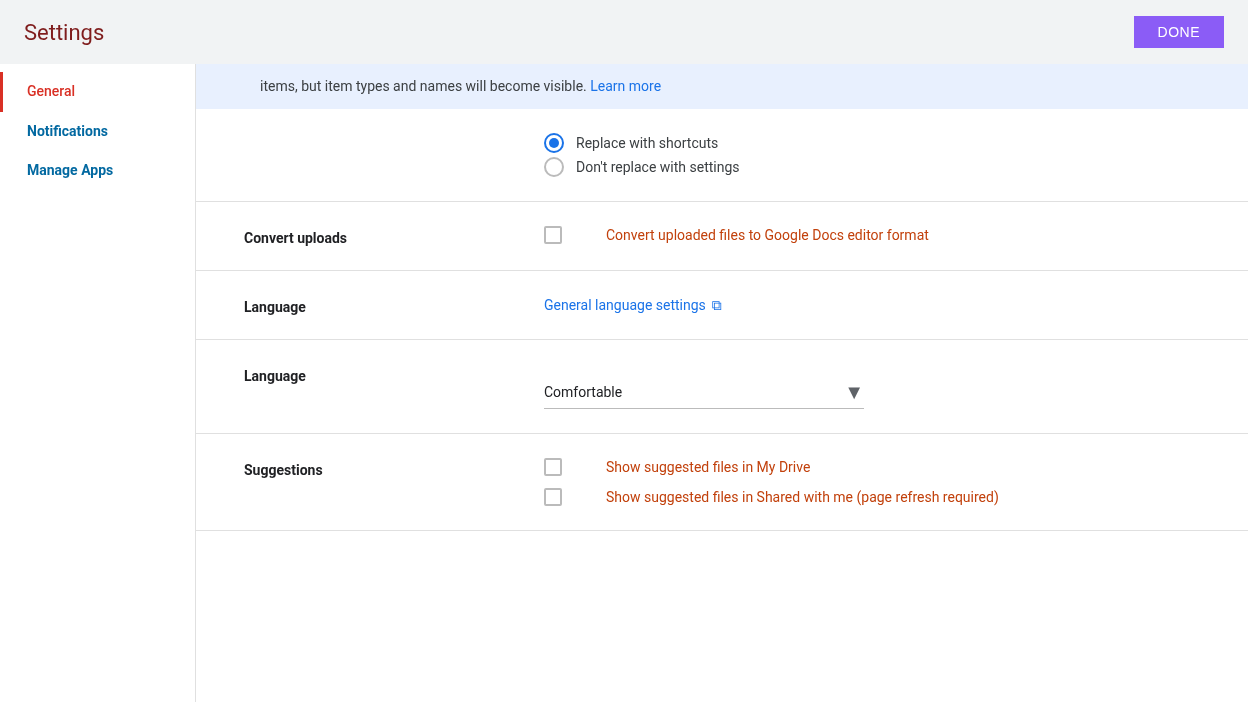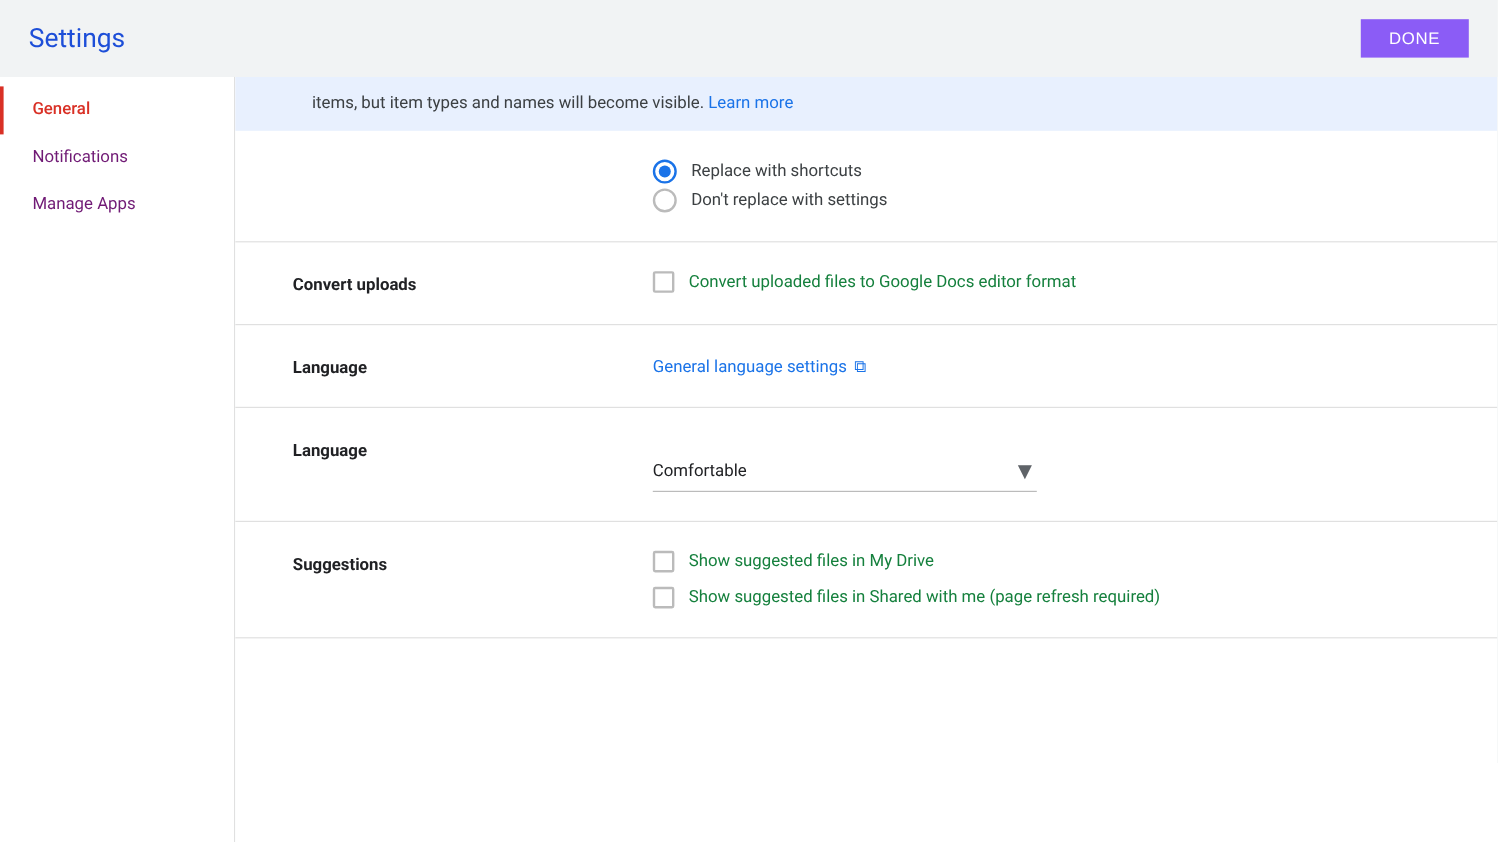--- a/index.html
+++ b/index.html
@@ -25,21 +25,21 @@
       padding: 0 24px;
       height: 64px;
       display: flex;
       align-items: center;
       justify-content: space-between;
       flex-shrink: 0;
     }
 
     .header-title {
       font-size: 22px;
-      color: #1d4ed8;
+      color: #7f1d1d;
       font-weight: 400;
     }
 
     .done-button {
       background: #8b5cf6;
       color: #fff;
       border: none;
       padding: 8px 24px;
       font-size: 14px;
       font-weight: 500;
@@ -60,24 +60,25 @@
       width: 196px;
       background: #fff;
       flex-shrink: 0;
       padding-top: 8px;
       border-right: 1px solid #e0e0e0;
     }
 
     .sidebar-item {
       padding: 10px 16px 10px 24px;
       font-size: 14px;
-      color: #701a75;
+      color: #0369a1;
       cursor: pointer;
       border-left: 3px solid transparent;
       line-height: 1.4;
+      font-weight: bold;
     }
 
     .sidebar-item.active {
       color: #d93025;
       border-left: 3px solid #d93025;
       font-weight: 500;
     }
 
     
     .main-content {
@@ -175,21 +176,22 @@
       height: 18px;
       border: 2px solid #bbb;
       border-radius: 2px;
       margin-right: 12px;
       flex-shrink: 0;
       background: #fff;
     }
 
     .checkbox-label {
       font-size: 14px;
-      color: #15803d;
+      color: #c2410c;
+      margin-left: 32px;
     }
 
     
     .language-link {
       color: #1a73e8;
       font-size: 14px;
       text-decoration: none;
       display: inline-flex;
       align-items: center;
       gap: 6px;

